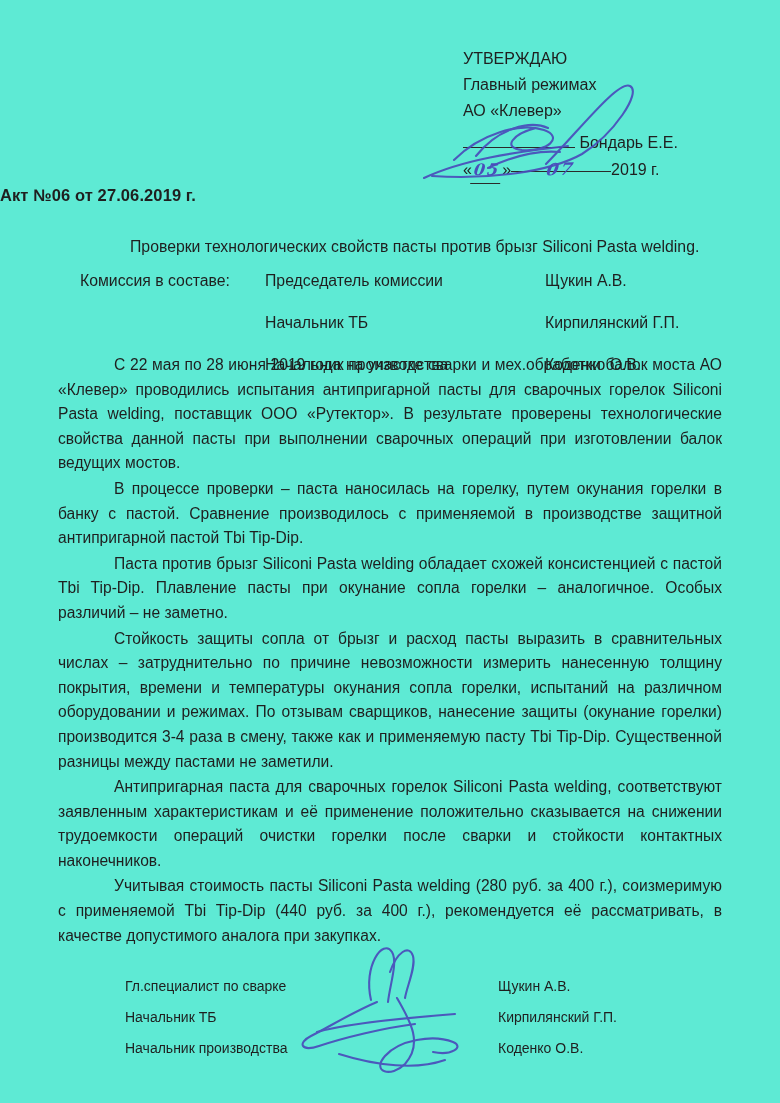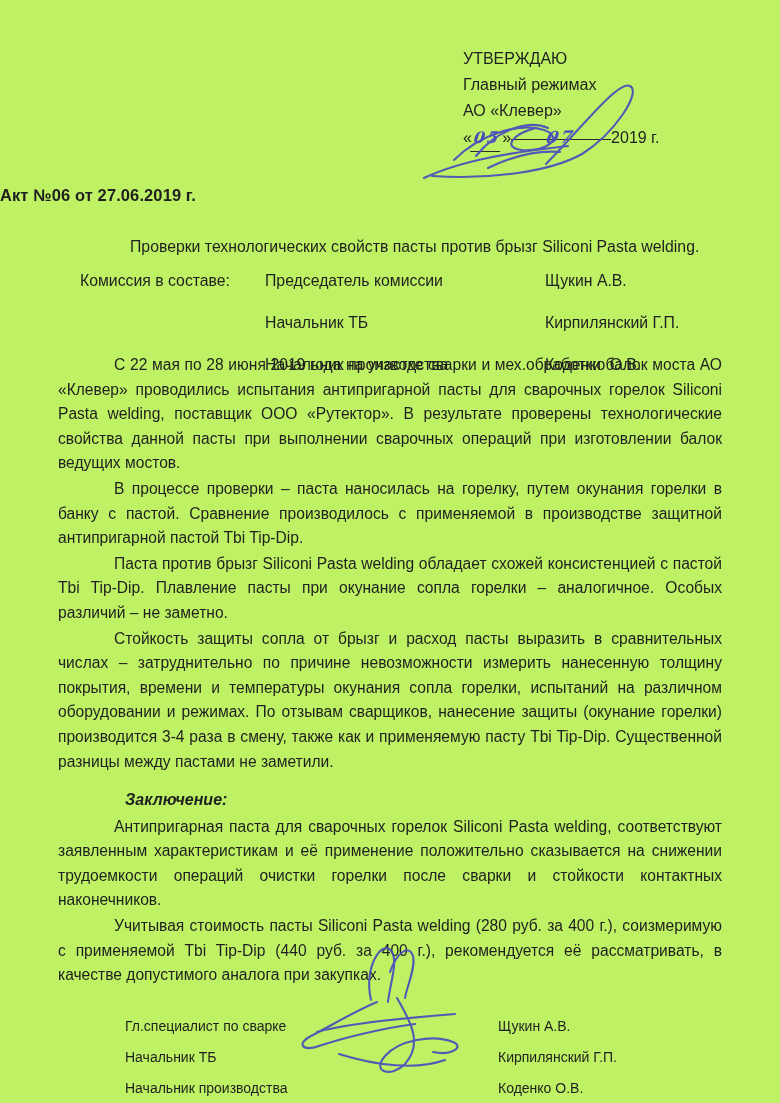--- a/index.html
+++ b/index.html
@@ -5,21 +5,21 @@
   html, body { margin: 0; padding: 0; }
   body {
     background: #e8e8e8;
     font-family: "Liberation Sans", "DejaVu Sans", sans-serif;
   }
   .page {
     position: relative;
     width: 780px;
     height: 1103px;
     margin: 0 auto;
-    background: #bef264;
+    background: #5eead4;
     color: #1f1f1f;
     overflow: hidden;
   }
   
   .approval {
     position: absolute;
     top: 46px;
     left: 463px;
     width: 280px;
     font-size: 16px;
@@ -133,20 +133,24 @@
 </style>
 </head>
 <body>
 
 <div class="page">
 
   <div class="approval">
     <div>УТВЕРЖДАЮ</div>
     <div>Главный режимах</div>
     <div>АО «Клевер»</div>
+    <div class="sig-line-row">
+      <span class="u-line sig-underline"></span>
+      <span>Бондарь Е.Е.</span>
+    </div>
     <div>
       <span>«</span><span class="ink hand hand-day">05</span><span>»</span><span class="u-line date-underline"><span class="ink hand hand-month">07</span></span><span>2019 г.</span>
     </div>
   </div>
 
   <svg class="header-sig-svg" width="250" height="110" viewBox="0 0 250 110">
     <g fill="none" stroke="#4a4dbb" stroke-width="2.1" stroke-linecap="round" opacity="0.92">
       <path d="M128,92 C160,60 200,8 212,14 C224,20 196,62 164,82 C132,100 70,108 14,104"></path>
       <path d="M36,88 C62,62 102,50 126,58 C146,65 130,80 104,78 C84,76 94,62 118,56"></path>
       <path d="M6,106 C44,88 96,80 150,74"></path>
@@ -169,21 +173,20 @@
     <div>Начальник производства</div>
     <div>Коденко О.В.</div>
   </div>
 
   <div class="body-text">
     <p>С 22 мая по 28 июня 2019 года на участке сварки и мех.обработки балок моста АО «Клевер» проводились испытания антипригарной пасты для сварочных горелок Siliconi Pasta welding, поставщик ООО «Рутектор». В результате проверены технологические свойства данной пасты при выполнении сварочных операций при изготовлении балок ведущих мостов.</p>
     <p>В процессе проверки – паста наносилась на горелку, путем окунания горелки в банку с пастой. Сравнение производилось с применяемой в производстве защитной антипригарной пастой Tbi Tip-Dip.</p>
     <p>Паста против брызг Siliconi Pasta welding обладает схожей консистенцией с пастой Tbi Tip-Dip. Плавление пасты при окунание сопла горелки – аналогичное. Особых различий – не заметно.</p>
     <p>Стойкость защиты сопла от брызг и расход пасты выразить в сравнительных числах – затруднительно по причине невозможности измерить нанесенную толщину покрытия, времени и температуры окунания сопла горелки, испытаний на различном оборудовании и режимах. По отзывам сварщиков, нанесение защиты (окунание горелки) производится 3-4 раза в смену, также как и применяемую пасту Tbi Tip-Dip. Существенной разницы между пастами не заметили.</p>
 
-    <div class="conclusion-heading">Заключение:</div>
     <p>Антипригарная паста для сварочных горелок Siliconi Pasta welding, соответствуют заявленным характеристикам и её применение положительно сказывается на снижении трудоемкости операций очистки горелки после сварки и стойкости контактных наконечников.</p>
     <p>Учитывая стоимость пасты Siliconi Pasta welding (280 руб. за 400 г.), соизмеримую с применяемой Tbi Tip-Dip (440 руб. за 400 г.), рекомендуется её рассматривать, в качестве допустимого аналога при закупках.</p>
 
     <div class="signatories">
       <div class="sign-row">
         <span class="sign-role">Гл.специалист по сварке</span>
         <span>Щукин А.В.</span>
       </div>
       <div class="sign-row">
         <span class="sign-role">Начальник ТБ</span>

